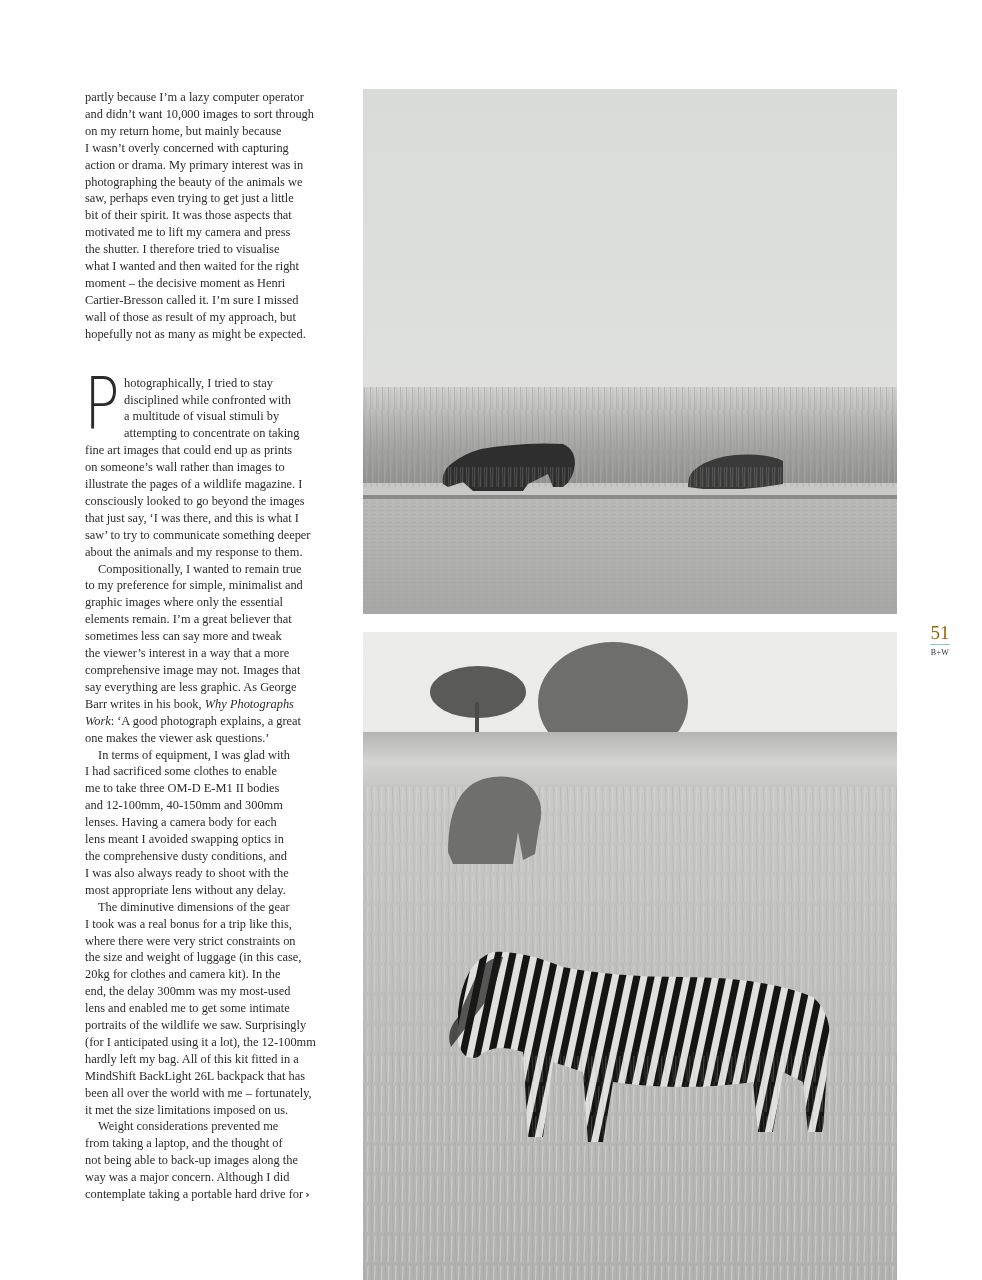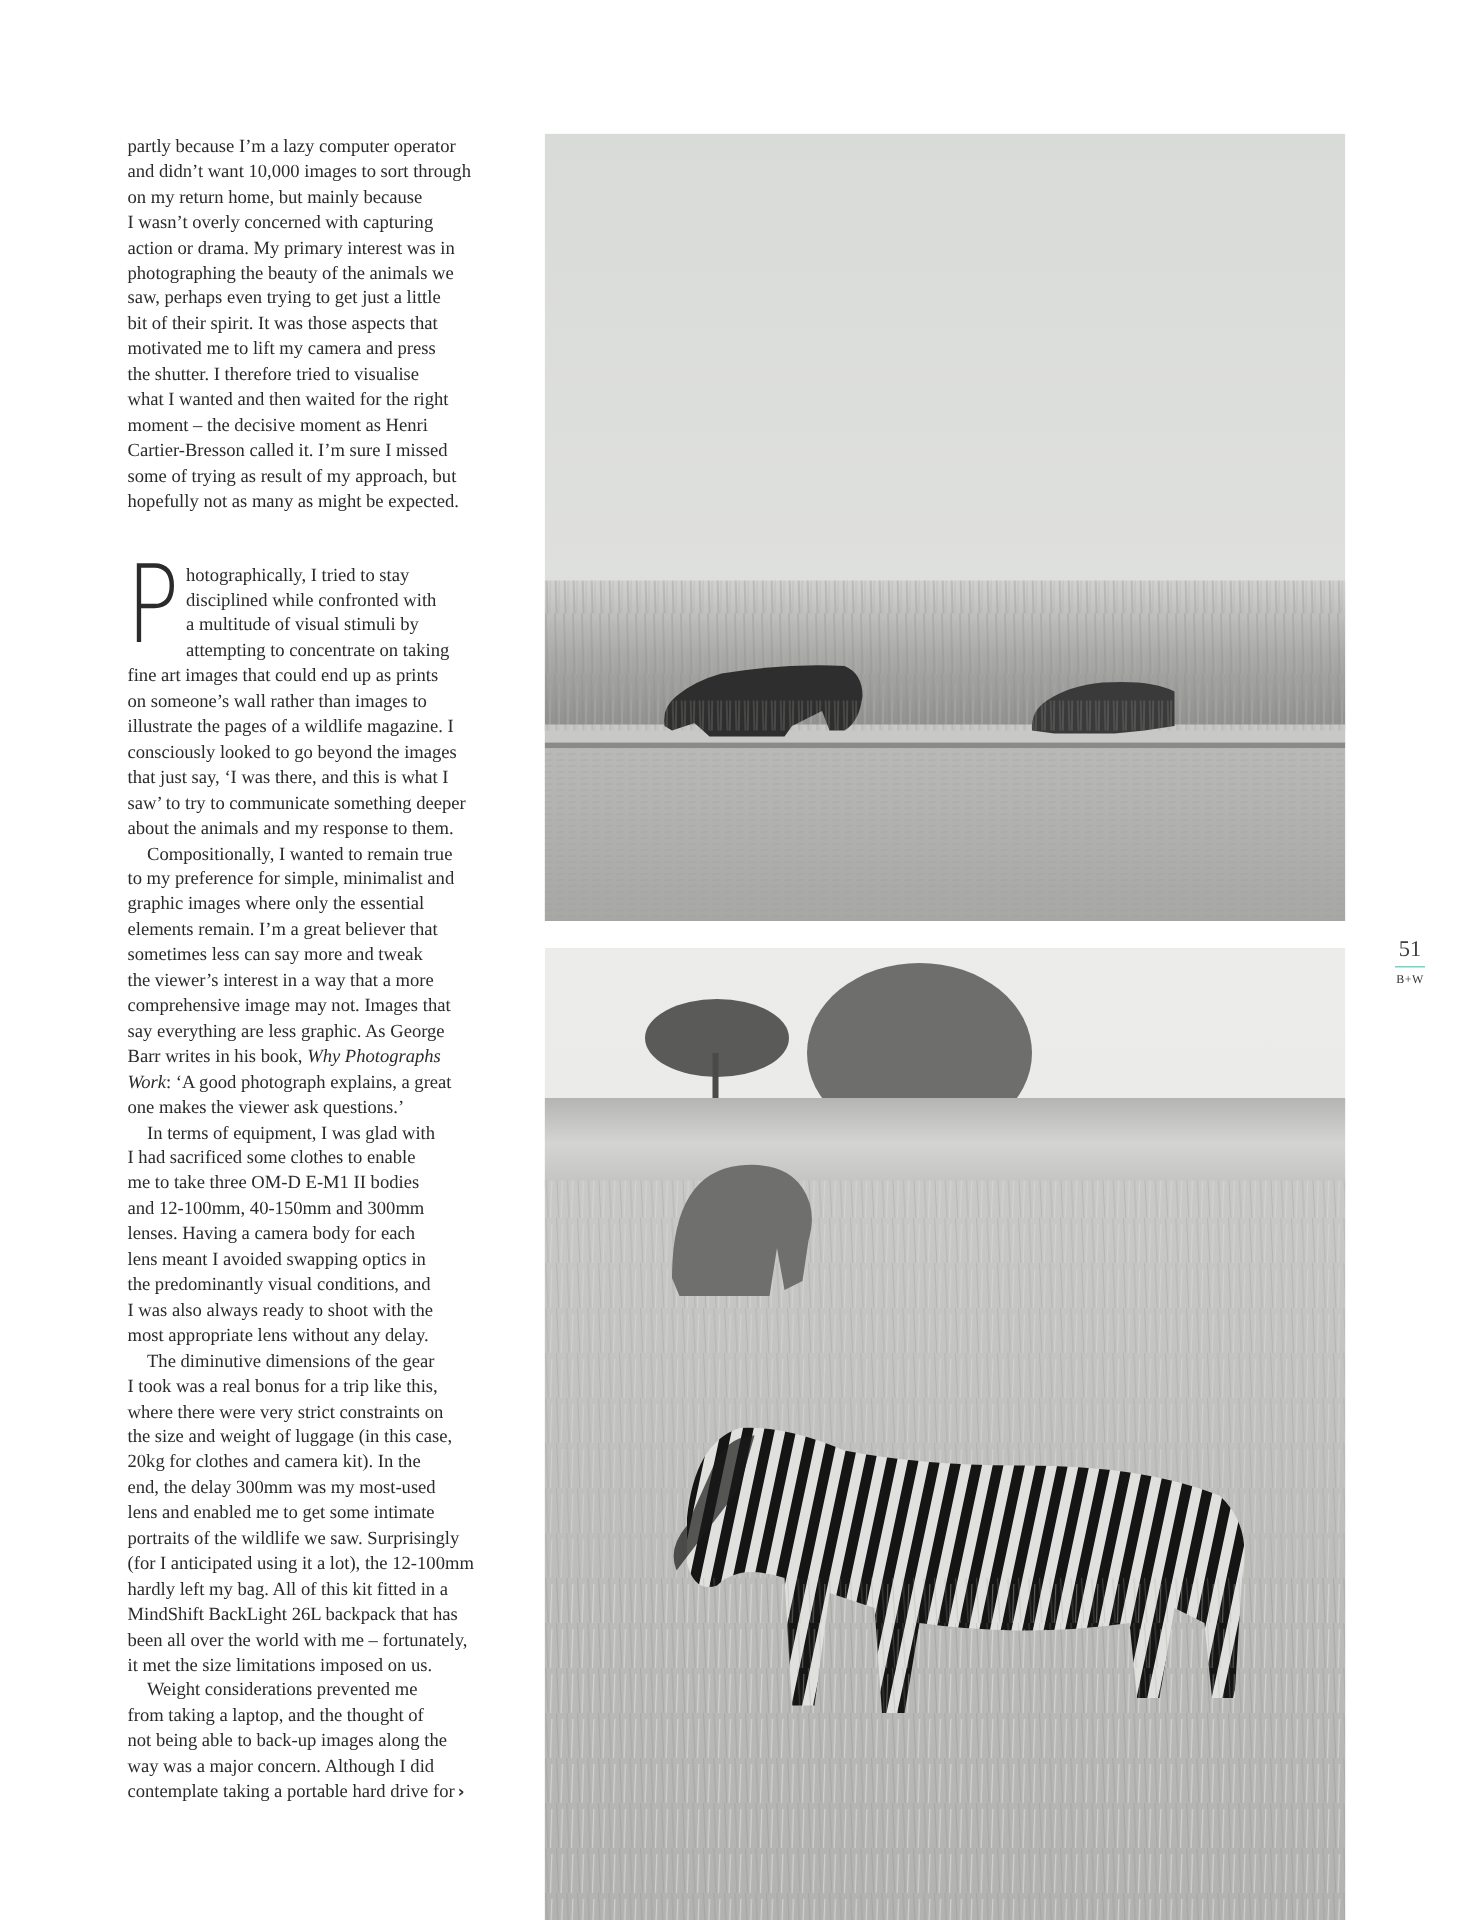--- a/index.html
+++ b/index.html
@@ -30,21 +30,21 @@
 
     .photo { position: absolute; left: 363px; width: 534px; overflow: hidden; }
     .photo svg { display: block; width: 100%; height: 100%; }
     #photo-hippos { top: 89px; height: 525px; }
     #photo-zebra { top: 632px; height: 648px; }
 
     .folio {
       position: absolute; left: 928px; top: 624px; width: 24px; text-align: center;
     }
     .folio-num {
-      font-family: "Liberation Serif", serif; font-size: 15px; line-height: 18px; color: #404040;
+      font-family: "Liberation Serif", serif; font-size: 19px; line-height: 18px; color: #a16207;
       display: block;
     }
     .folio-rule { display: block; height: 1px; background: #7fcfc6; margin: 2px 2px 3px 2px; }
     .folio-mag { font-family: "Liberation Serif", serif; font-size: 8px; line-height: 9px; color: #333; display: block; letter-spacing: 0.3px; }
   </style>
 </head>
 <body>
 
 <div class="column">
   <div class="para1">
@@ -54,21 +54,21 @@
     <span class="line">I wasn’t overly concerned with capturing</span>
     <span class="line">action or drama. My primary interest was in</span>
     <span class="line">photographing the beauty of the animals we</span>
     <span class="line">saw, perhaps even trying to get just a little</span>
     <span class="line">bit of their spirit. It was those aspects that</span>
     <span class="line">motivated me to lift my camera and press</span>
     <span class="line">the shutter. I therefore tried to visualise</span>
     <span class="line">what I wanted and then waited for the right</span>
     <span class="line">moment – the decisive moment as Henri</span>
     <span class="line">Cartier-Bresson called it. I’m sure I missed</span>
-    <span class="line">some of trying as result of my approach, but</span>
+    <span class="line">wall of those as result of my approach, but</span>
     <span class="line">hopefully not as many as might be expected.</span>
   </div>
 
   <div class="dropcap-block">
     <span class="dropcap">P</span>
     <span class="line dc-indent">hotographically, I tried to stay</span>
     <span class="line dc-indent">disciplined while confronted with</span>
     <span class="line dc-indent">a multitude of visual stimuli by</span>
     <span class="line dc-indent">attempting to concentrate on taking</span>
   </div>
@@ -96,21 +96,21 @@
     <span class="line">one makes the viewer ask questions.’</span>
   </div>
 
   <div>
     <span class="line indent">In terms of equipment, I was glad with</span>
     <span class="line">I had sacrificed some clothes to enable</span>
     <span class="line">me to take three OM-D E-M1 II bodies</span>
     <span class="line">and 12-100mm, 40-150mm and 300mm</span>
     <span class="line">lenses. Having a camera body for each</span>
     <span class="line">lens meant I avoided swapping optics in</span>
-    <span class="line">the predominantly visual conditions, and</span>
+    <span class="line">the comprehensive dusty conditions, and</span>
     <span class="line">I was also always ready to shoot with the</span>
     <span class="line">most appropriate lens without any delay.</span>
   </div>
 
   <div>
     <span class="line indent">The diminutive dimensions of the gear</span>
     <span class="line">I took was a real bonus for a trip like this,</span>
     <span class="line">where there were very strict constraints on</span>
     <span class="line">the size and weight of luggage (in this case,</span>
     <span class="line">20kg for clothes and camera kit). In the</span>

